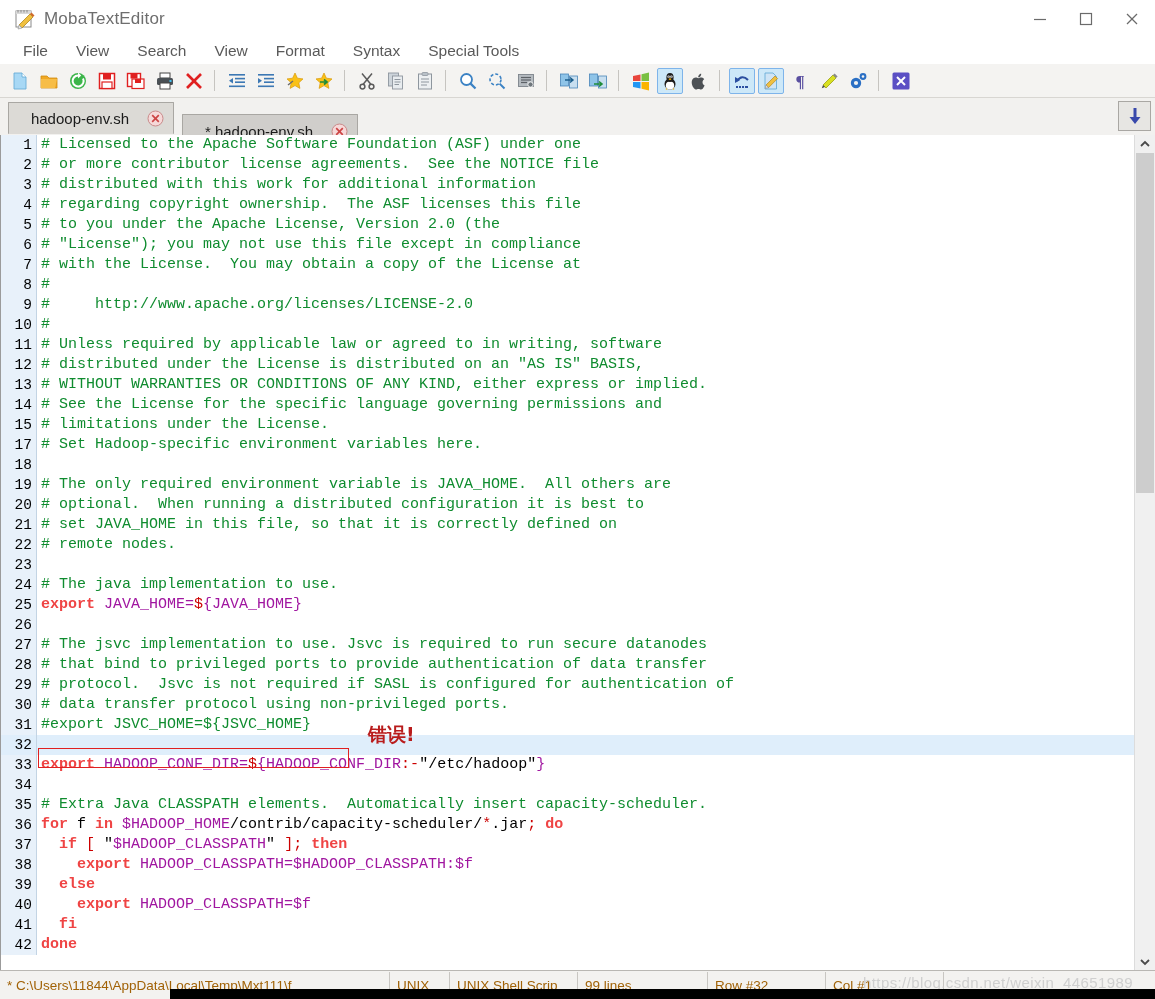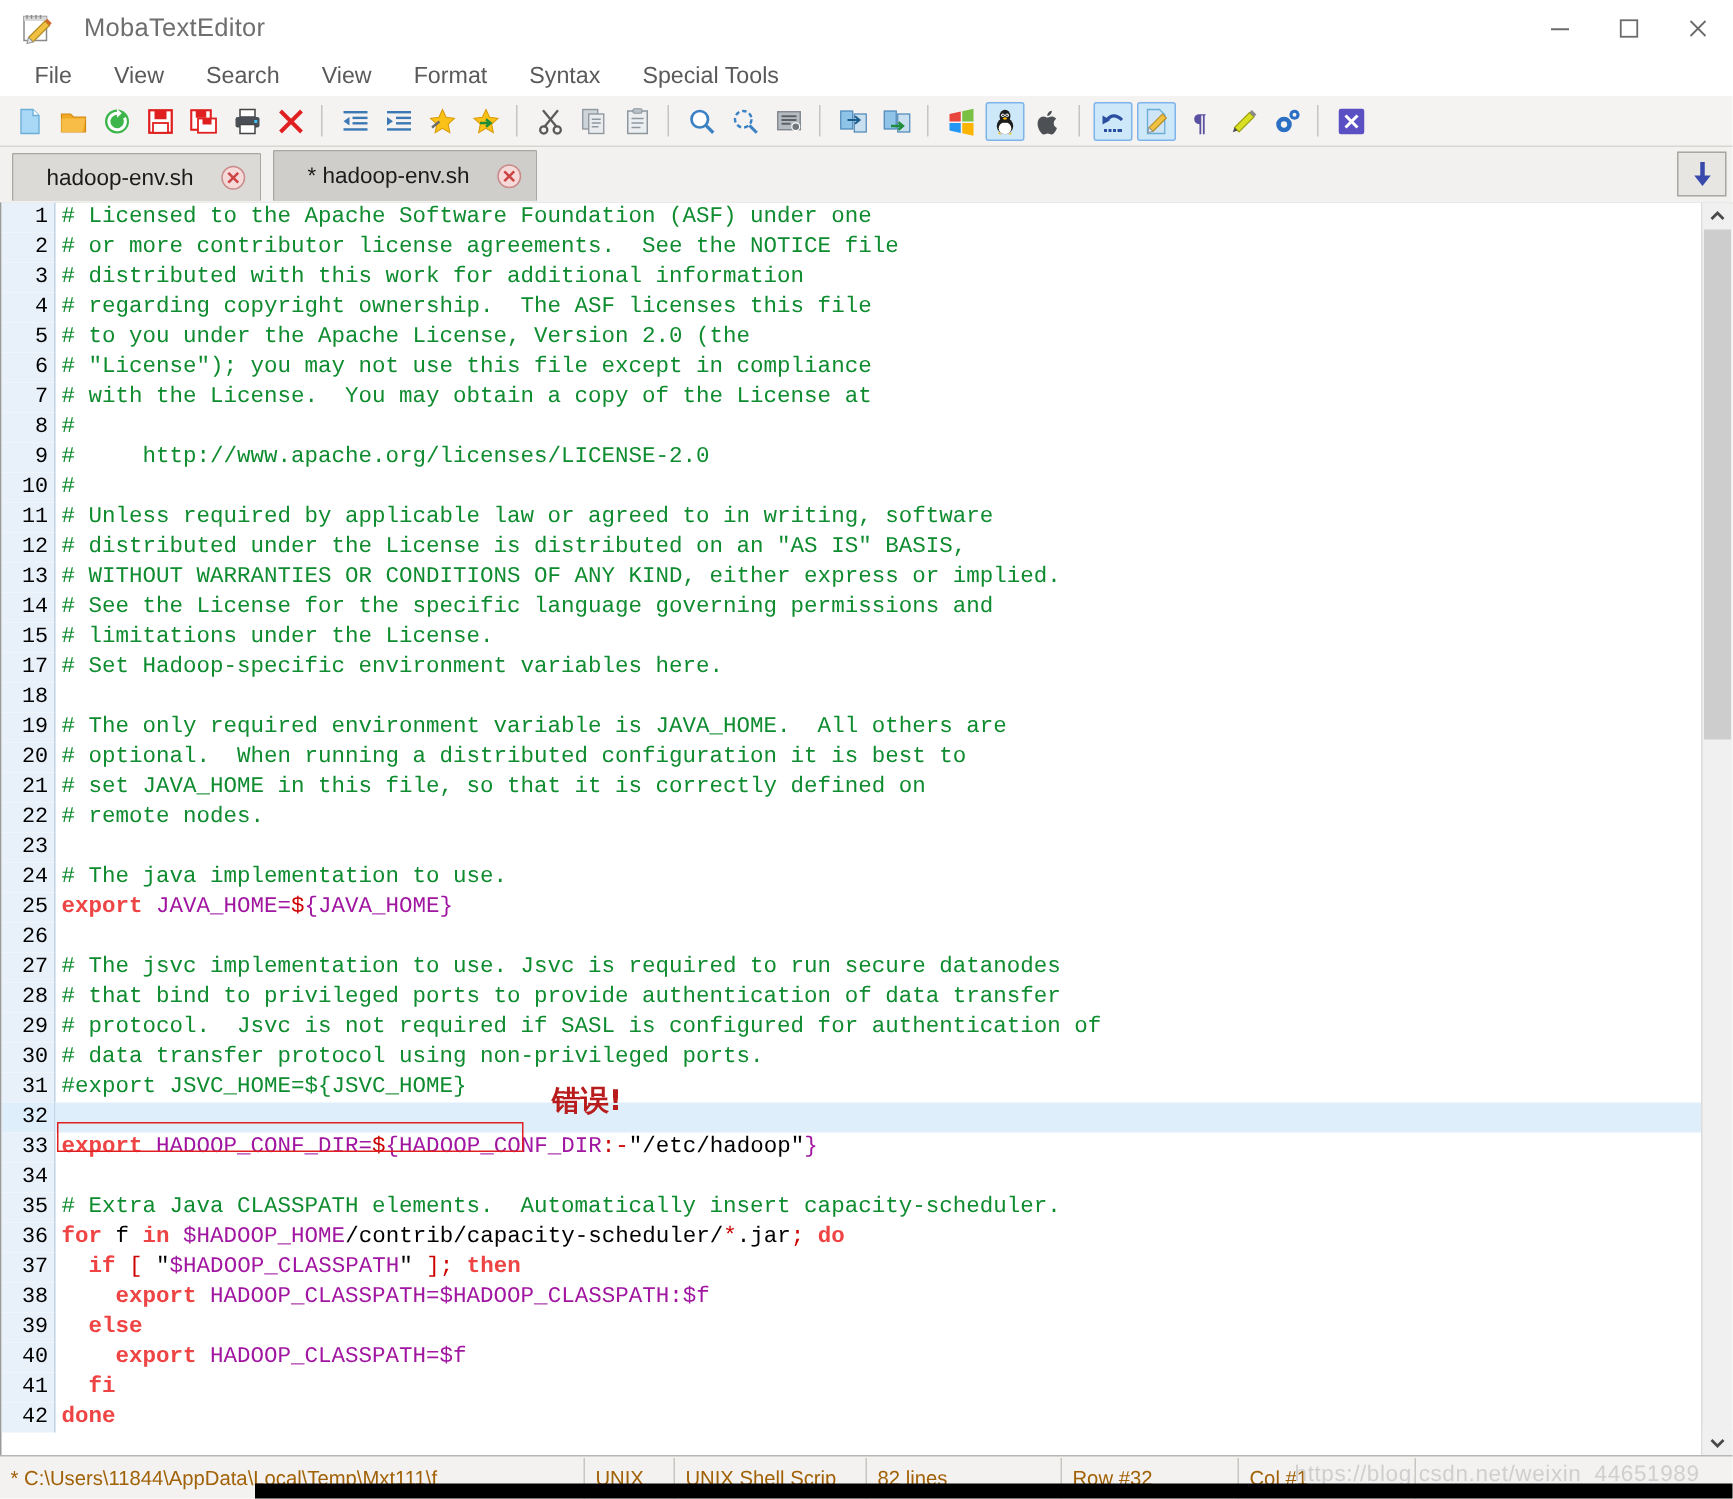--- a/index.html
+++ b/index.html
@@ -7,21 +7,21 @@
     width:1155px;height:999px;overflow:hidden;
     background:#ffffff;
     font-family:"Liberation Sans", sans-serif;
     -webkit-font-smoothing:antialiased;
   }
   #app{position:relative;width:1155px;height:999px;background:#ffffff;}
 
   
   .titlebar{
     position:absolute;left:0;top:0;width:1155px;height:38px;
-    background:#ffffff;display:flex;align-items:center;gap:12px;
+    background:#ffffff;display:flex;align-items:center;
   }
   .win-icon{margin-left:14px;width:22px;height:22px;position:relative;display:block;}
   .win-title{
     margin-left:8px;font-size:17px;color:#6e6e6e;letter-spacing:.2px;
     font-family:"Liberation Sans", sans-serif;
   }
   .win-btns{position:absolute;right:0;top:0;height:38px;display:flex;}
   .win-btn{width:46px;height:38px;display:flex;align-items:center;justify-content:center;}
   .win-btn svg{display:block;}
 
@@ -57,21 +57,21 @@
   .tabbar{
     position:absolute;left:0;top:98px;width:1155px;height:37px;
     background:#f2f1ef;border-bottom:1px solid #b9b7b3;
   }
   .tab{
     position:absolute;top:4px;height:32px;
     background:#dcdad6;border:1px solid #a9a7a3;border-bottom:none;
     box-sizing:border-box;display:flex;align-items:center;
     border-radius:1px;
   }
-  .tab.active{background:#d0cecb;top:2px;height:34px;text-align:center;}
+  .tab.active{background:#d0cecb;top:16px;height:34px;text-align:center;}
   .tab-label{
     font-size:15px;color:#1b1b1b;margin:0 auto 0 auto;padding-left:18px;
     font-family:"Liberation Sans", sans-serif;white-space:nowrap;
   }
   .tab-close{
     width:17px;height:17px;margin:0 9px 0 14px;flex:none;position:relative;
   }
   .tab-dl-btn{
     position:absolute;right:4px;top:3px;width:33px;height:30px;
     background:#e7e6e3;border:1px solid #a9a7a3;box-sizing:border-box;
@@ -539,21 +539,21 @@
       <svg width="12" height="12" viewBox="0 0 12 12">
           <path d="M2 4 L6 8 L10 4" fill="none" stroke="#4a4a4a" stroke-width="1.8"></path>
         </svg>
     </div>
   </div>
 
   <div class="statusbar">
     <div class="st-cell st-path">* C:\Users\11844\AppData\Local\Temp\Mxt111\f</div>
     <div class="st-cell st-eol">UNIX</div>
     <div class="st-cell st-type">UNIX Shell Scrip</div>
-    <div class="st-cell st-lines">82 lines</div>
+    <div class="st-cell st-lines">99 lines</div>
     <div class="st-cell st-row">Row #32</div>
     <div class="st-cell st-col">Col #1</div>
     <div class="st-cell st-rest"></div>
   </div>
 
   <div class="watermark">https://blog.csdn.net/weixin_44651989</div>
   <div class="taskbar-strip"></div>
 </div>
 
 </body></html>

